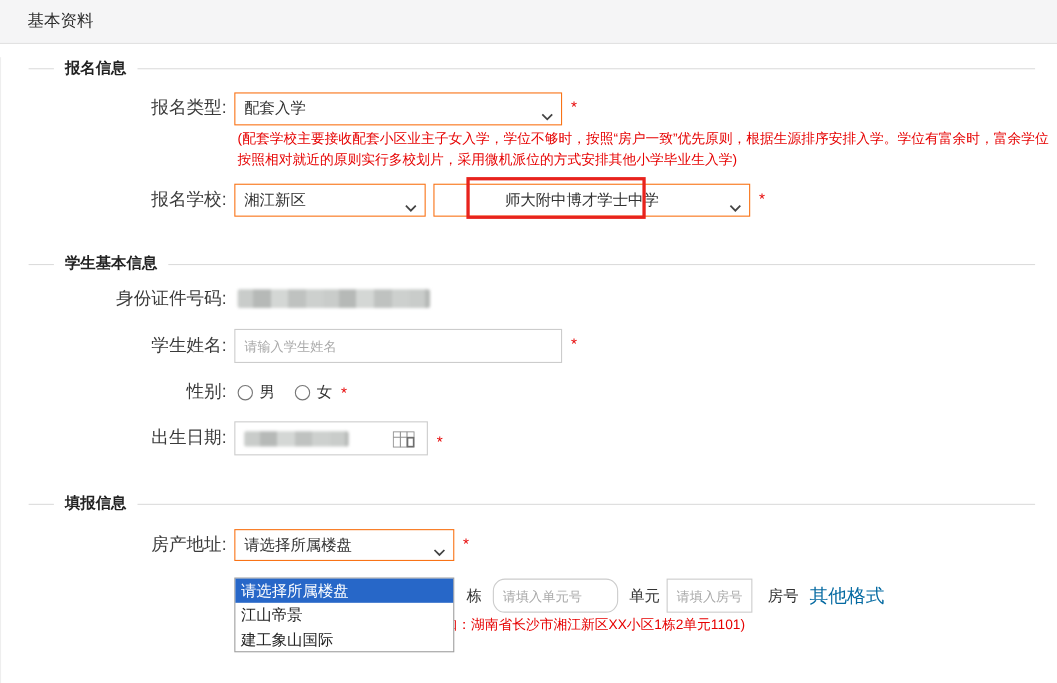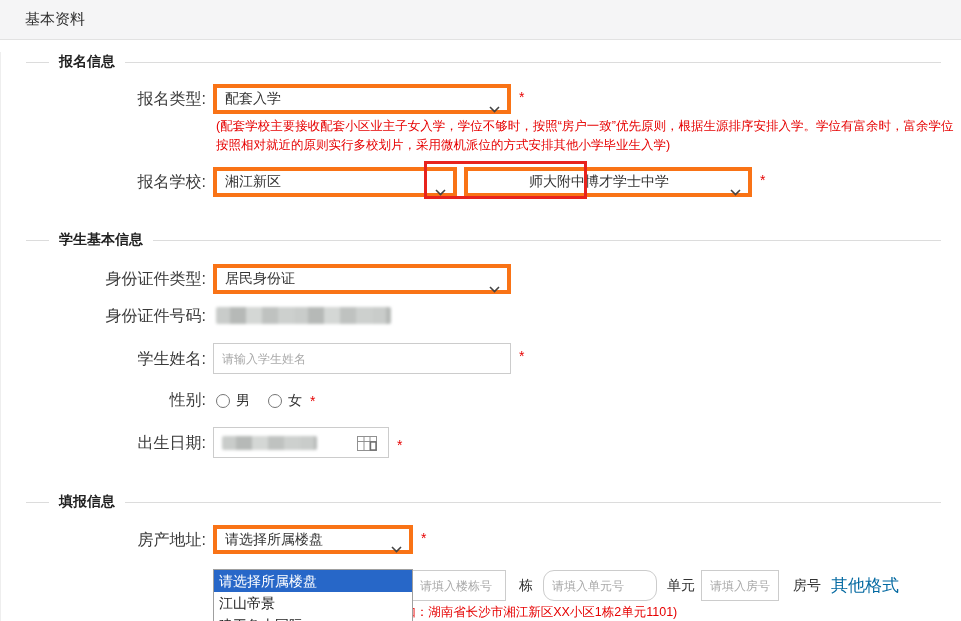--- a/index.html
+++ b/index.html
@@ -11,21 +11,21 @@
 
   .legend { display:flex; align-items:center; margin-left:25px; margin-right:20px; height:20px; }
   .legend .pre { width:23px; height:1px; background:#dcdcdc; }
   .legend .title { font-size:14px; font-weight:bold; color:#222; margin:0 10px; white-space:nowrap; }
   .legend .post { flex:1; height:1px; background:#dcdcdc; }
 
   .row { display:flex; align-items:flex-start; position:relative; }
   .lbl { width:205px; flex-shrink:0; text-align:right; font-size:16px; color:#3a3a3a; }
   .ctrl { margin-left:7px; }
 
-  .select { height:30px; border:4px solid #f97316; background:#fff; display:flex;
+  .select { height:30px; border:1px solid #f97316; background:#fff; display:flex;
     align-items:center; padding:0 26px 0 8px; font-size:14px; color:#333; position:relative; }
   .select .chev { position:absolute; right:7px; top:12px; }
 
   .tinput { height:31px; border:1px solid #ccc; padding:0 8px; font-size:12px;
     color:#333; font-family:inherit; outline:none; }
   .tinput::placeholder { color:#a9a9a9; }
 
   .req { color:#e60000; font-size:14px; margin-left:8px; margin-top:5px; }
 
   .note { color:#e60000; font-size:12.5px; line-height:19px; }
@@ -76,21 +76,21 @@
           </svg>
       </span>
     </div>
     <span class="req">*</span>
   </div>
 
   <div class="note" style="margin:3px 0 0 215px; width:742px;">(配套学校主要接收配套小区业主子女入学，学位不够时，按照“房户一致”优先原则，根据生源排序安排入学。学位有富余时，富余学位按照相对就近的原则实行多校划片，采用微机派位的方式安排其他小学毕业生入学)</div>
 
   <div class="row" style="margin-top:12px;">
     <div class="lbl" style="line-height:30px;">报名学校:</div>
-    <div class="ctrl select" style="width:244px;">
+    <div class="ctrl select" style="width:174px;">
       <span>湘江新区</span>
       <span class="chev">
         <svg width="11" height="7" viewBox="0 0 11 7">
             <path d="M1 1l4.5 4.5L10 1" stroke="#444" stroke-width="1.6" fill="none"></path>
           </svg>
       </span>
     </div>
     <div class="ctrl select" style="width:288px;justify-content:center;">
       <span>师大附中博才学士中学</span>
       <span class="chev">
@@ -102,31 +102,20 @@
     <span class="req">*</span>
     <div class="annotation-box"></div>
   </div>
 
   <div class="legend" style="margin-top:33px;">
     <span class="pre"></span>
     <span class="title">学生基本信息</span>
     <span class="post"></span>
   </div>
 
-  <div class="row" style="margin-top:14px;">
-    <div class="lbl" style="line-height:30px;">身份证件类型:</div>
-    <div class="ctrl select" style="width:298px;">
-      <span>居民身份证</span>
-      <span class="chev">
-        <svg width="11" height="7" viewBox="0 0 11 7">
-            <path d="M1 1l4.5 4.5L10 1" stroke="#444" stroke-width="1.6" fill="none"></path>
-          </svg>
-      </span>
-    </div>
-  </div>
 
   <div class="row" style="margin-top:12px;">
     <div class="lbl" style="line-height:20px;">身份证件号码:</div>
     <div class="ctrl redact" style="width:175px; height:17px; margin-top:1px; margin-left:10px;"></div>
   </div>
 
   <div class="row" style="margin-top:17px;">
     <div class="lbl" style="line-height:31px;">学生姓名:</div>
     <input class="ctrl tinput" style="width: 298px;" placeholder="请输入学生姓名">
     <span class="req">*</span>
@@ -173,21 +162,20 @@
         <span class="chev" style="top:11px;">
           <svg width="11" height="7" viewBox="0 0 11 7">
               <path d="M1 1l4.5 4.5L10 1" stroke="#444" stroke-width="1.6" fill="none"></path>
             </svg>
         </span>
       </div>
       <span class="req">*</span>
     </div>
 
     <div class="parts-row">
-      <input class="tinput" style="width: 95px;" placeholder="请填入楼栋号">
       <span class="suffix" style="margin-left:13px;">栋</span>
       <input class="tinput" style="width: 114px; margin-left: 10px; border-radius: 11px;" placeholder="请填入单元号">
       <span class="suffix" style="margin-left:10px;">单元</span>
       <input class="tinput" style="width: 78px; margin-left: 6px;" placeholder="请填入房号">
       <span class="suffix" style="margin-left:14px;">房号</span>
       <span class="link" style="margin-left:10px;">其他格式</span>
     </div>
 
     <div class="note" style="margin-left:398px; margin-top:2px;">(如：湖南省长沙市湘江新区XX小区1栋2单元1101)</div>
 

